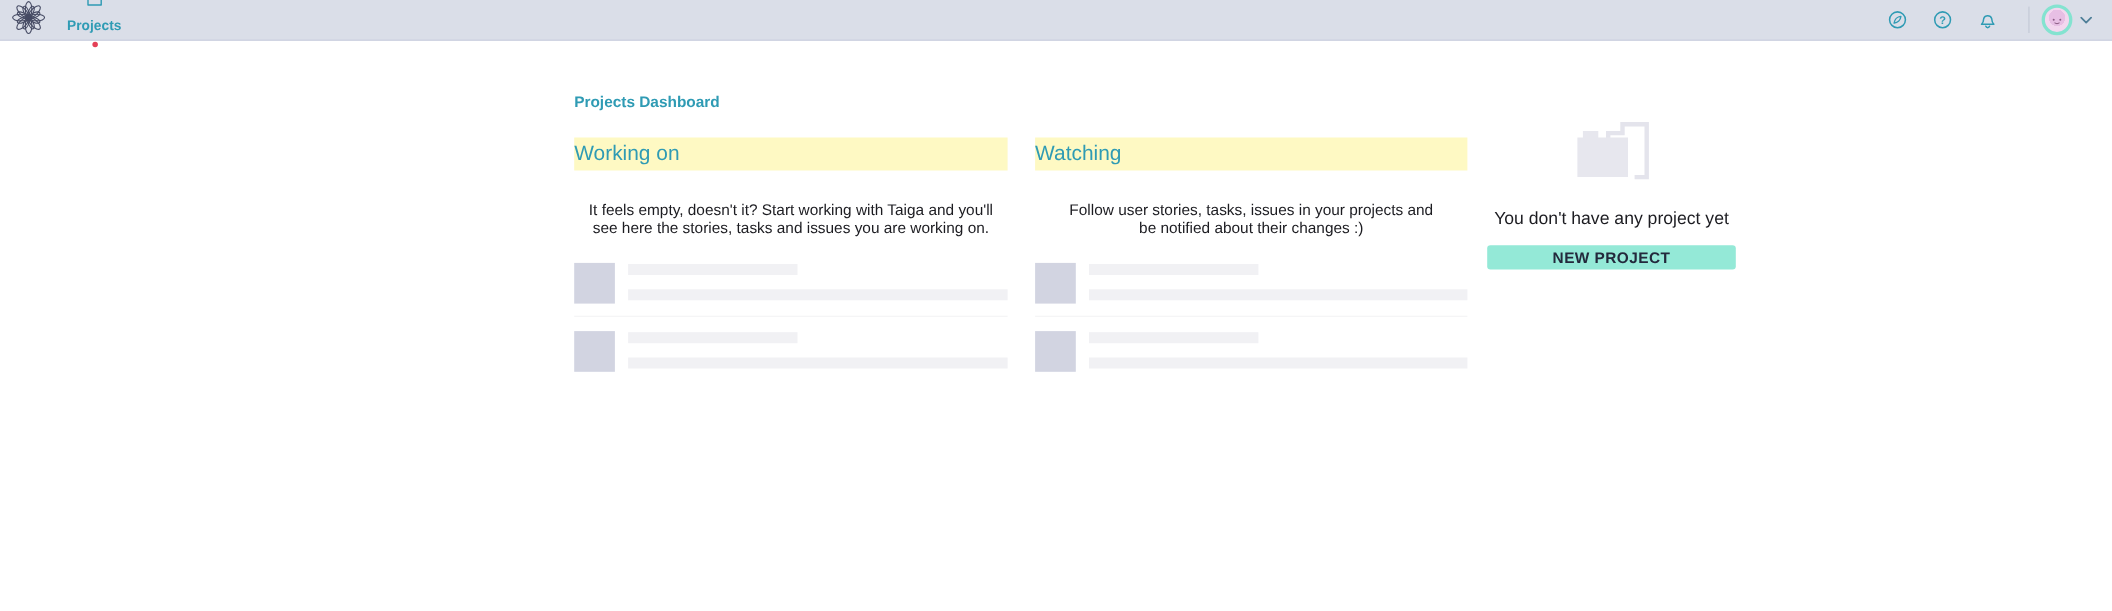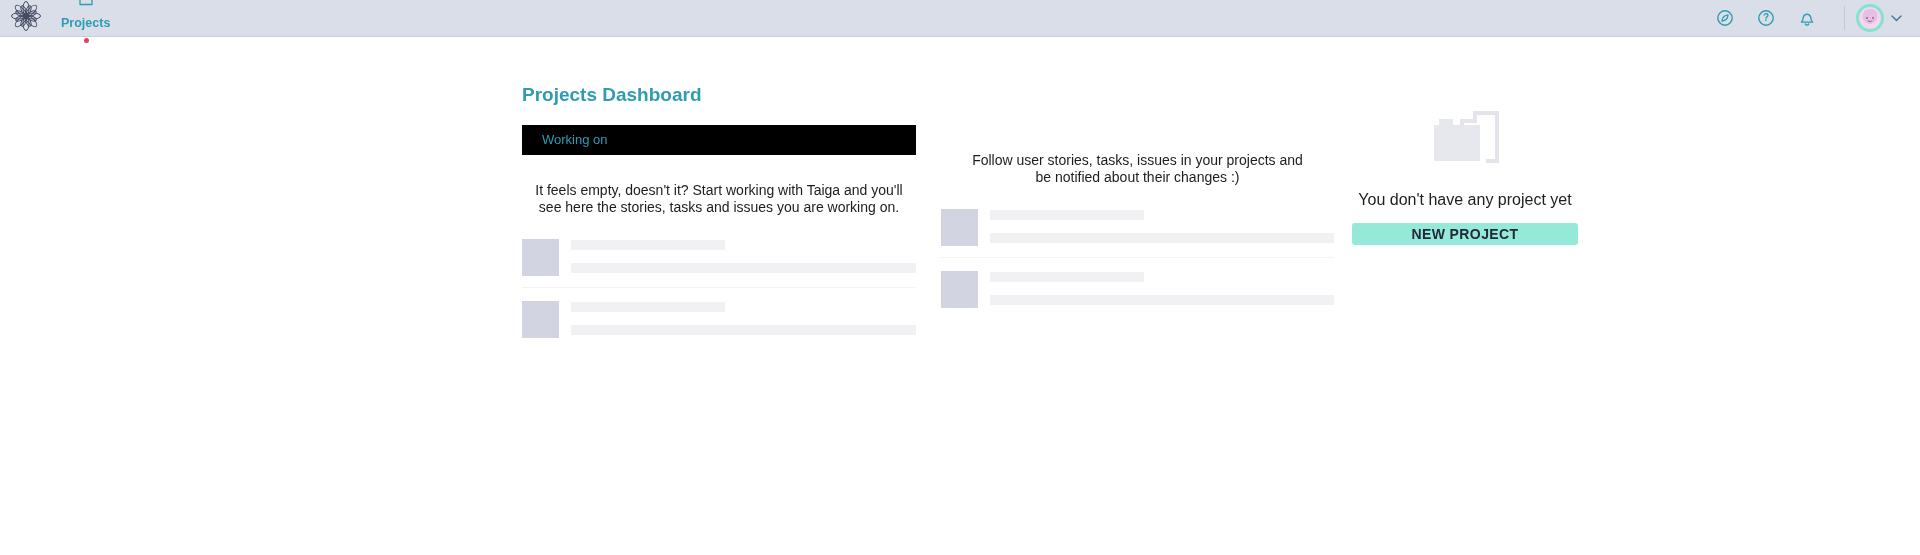--- a/index.html
+++ b/index.html
@@ -36,28 +36,28 @@
     background:radial-gradient(circle at 50% 42%, #e7bfe4 0 44%, #f3d7ef 45%);
     margin-left:11px; cursor:pointer; position:relative; overflow:hidden;
   }
   .avatar svg { position:absolute; left:0; top:0; }
   .chevron { margin-left:7px; display:flex; align-items:center; cursor:pointer; }
 
   
   .main { position:relative; width:1920px; height:518px; }
   .page-title {
     position:absolute; left:522px; top:47px; margin:0;
-    font-size:19px; font-weight:bold; color:#2f9bb4;
+    font-size:14px; font-weight:bold; color:#2f9bb4;
   }
   .col { position:absolute; top:88px; }
   .col-working { left:522px; width:394px; }
   .col-watching { left:941px; width:393px; }
   .col-header {
-    height:30px; background:#000000; color:#2f9bb4;
-    font-size:13px; line-height:30px; padding-left:20px;
+    height:30px; background:#fef9c3; color:#2f9bb4;
+    font-size:19px; line-height:30px; padding-left:0;
   }
   .empty-text {
     margin:27px auto 0; text-align:center;
     font-size:14px; line-height:16.5px; color:#1c1c21;
   }
   .col-working .empty-text { max-width:372px; }
   .col-watching .empty-text { max-width:344px; }
 
   
   .skeleton { margin-top:24px; }
@@ -173,20 +173,21 @@
         <div class="ph-square"></div>
         <div class="ph-lines">
           <div class="ph-title"></div>
           <div class="ph-full"></div>
         </div>
       </div>
     </div>
   </section>
 
   <section class="col col-watching">
+    <div class="col-header">Watching</div>
     <p class="empty-text">Follow user stories, tasks, issues in your projects and be notified about their changes :)</p>
     <div class="skeleton">
       <div class="ph-row">
         <div class="ph-square"></div>
         <div class="ph-lines">
           <div class="ph-title"></div>
           <div class="ph-full"></div>
         </div>
       </div>
       <div class="ph-divider"></div>

